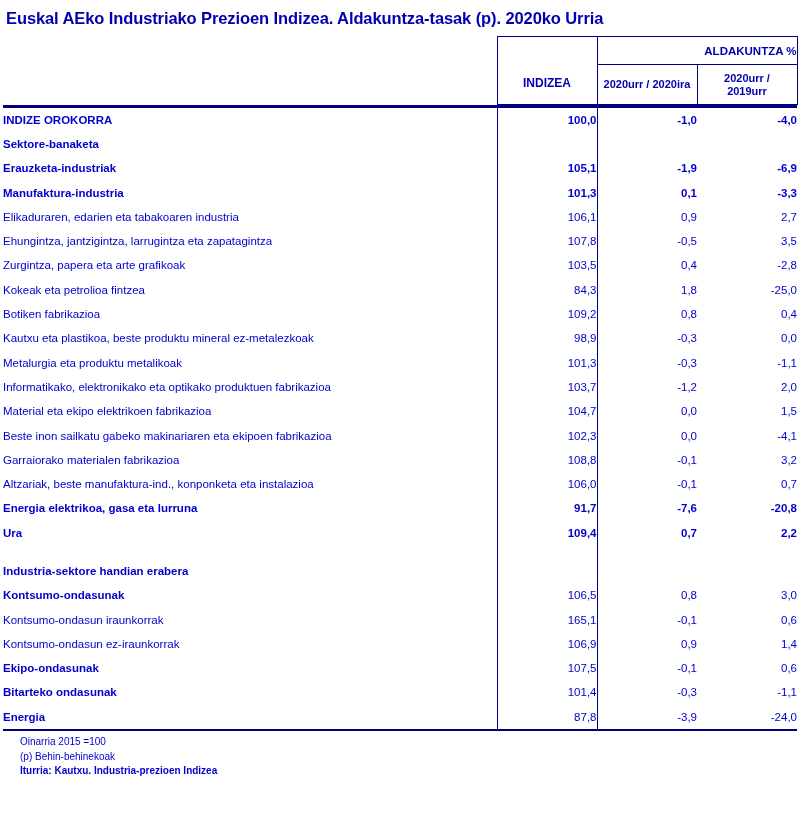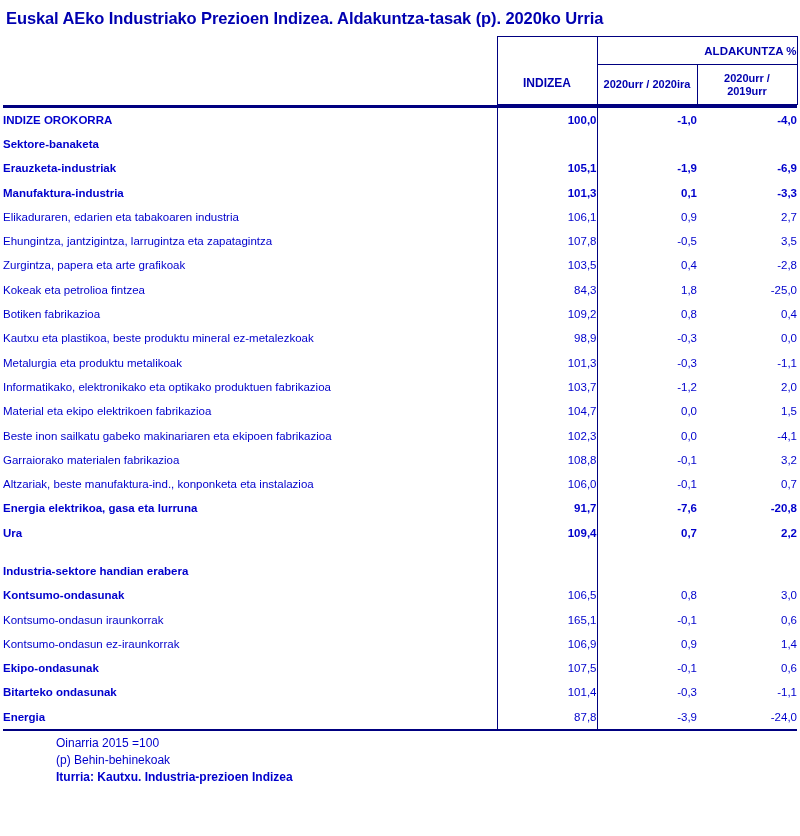--- a/index.html
+++ b/index.html
@@ -126,24 +126,23 @@
   tr.blank td { height: 14px; }
 
   .bold { font-weight: bold; color: #0000b0; margin-top: 41px; }
   .lvl0 { padding-left: 4px; font-weight: bold; }
   .lvl1 { padding-left: 14px; font-weight: bold; }
   .lvl2 { padding-left: 26px; font-weight: normal; }
 
   .footer {
     margin-top: 4px;
     padding-left: 20px;
-    font-size: 12px;
+    font-size: 10px;
     line-height: 1.42;
     color: #0000cc;
-    margin-left: 36px;
   }
   .footer .src { font-weight: bold; }
 </style>
 </head>
 <body>
 
 <div class="page">
 
   <div class="title">Euskal AEko Industriako Prezioen Indizea. Aldakuntza-tasak (p). 2020ko Urria</div>
 

